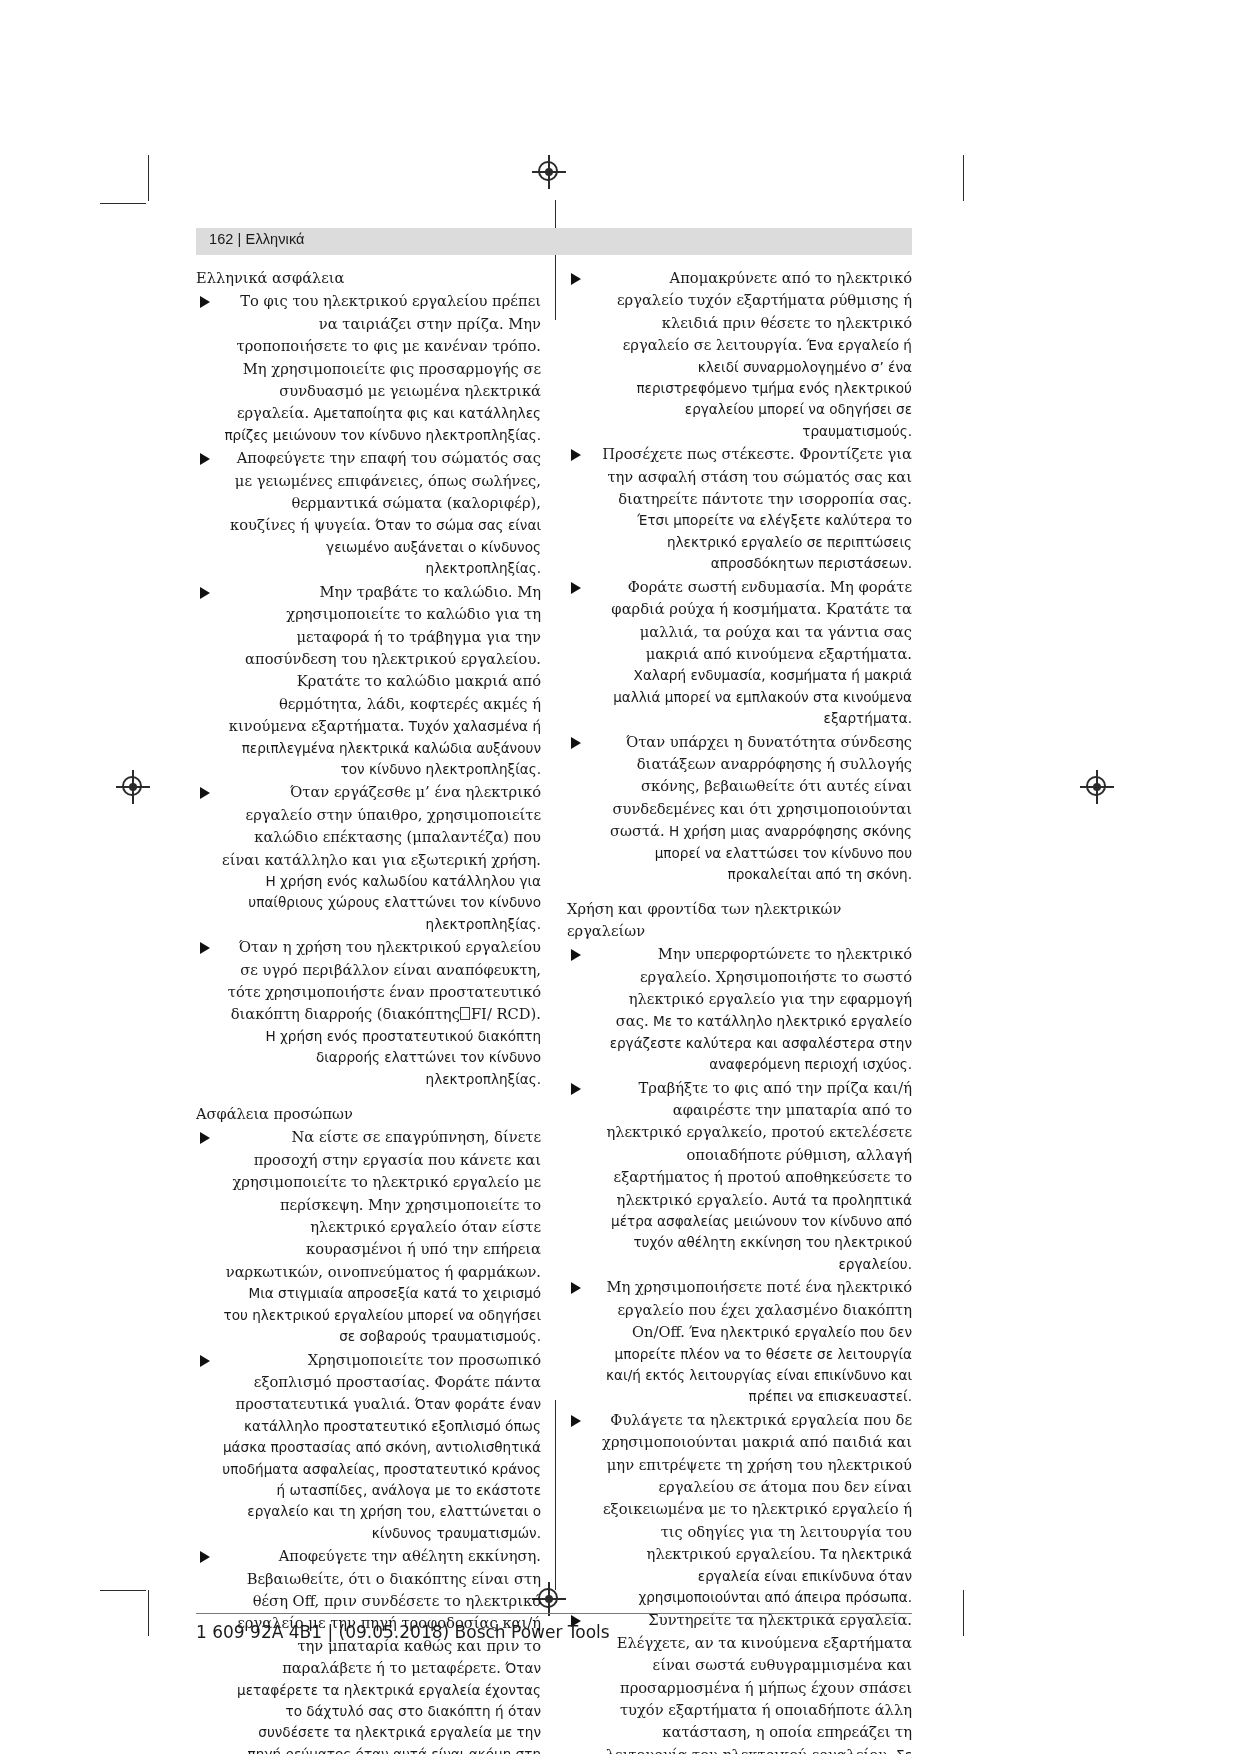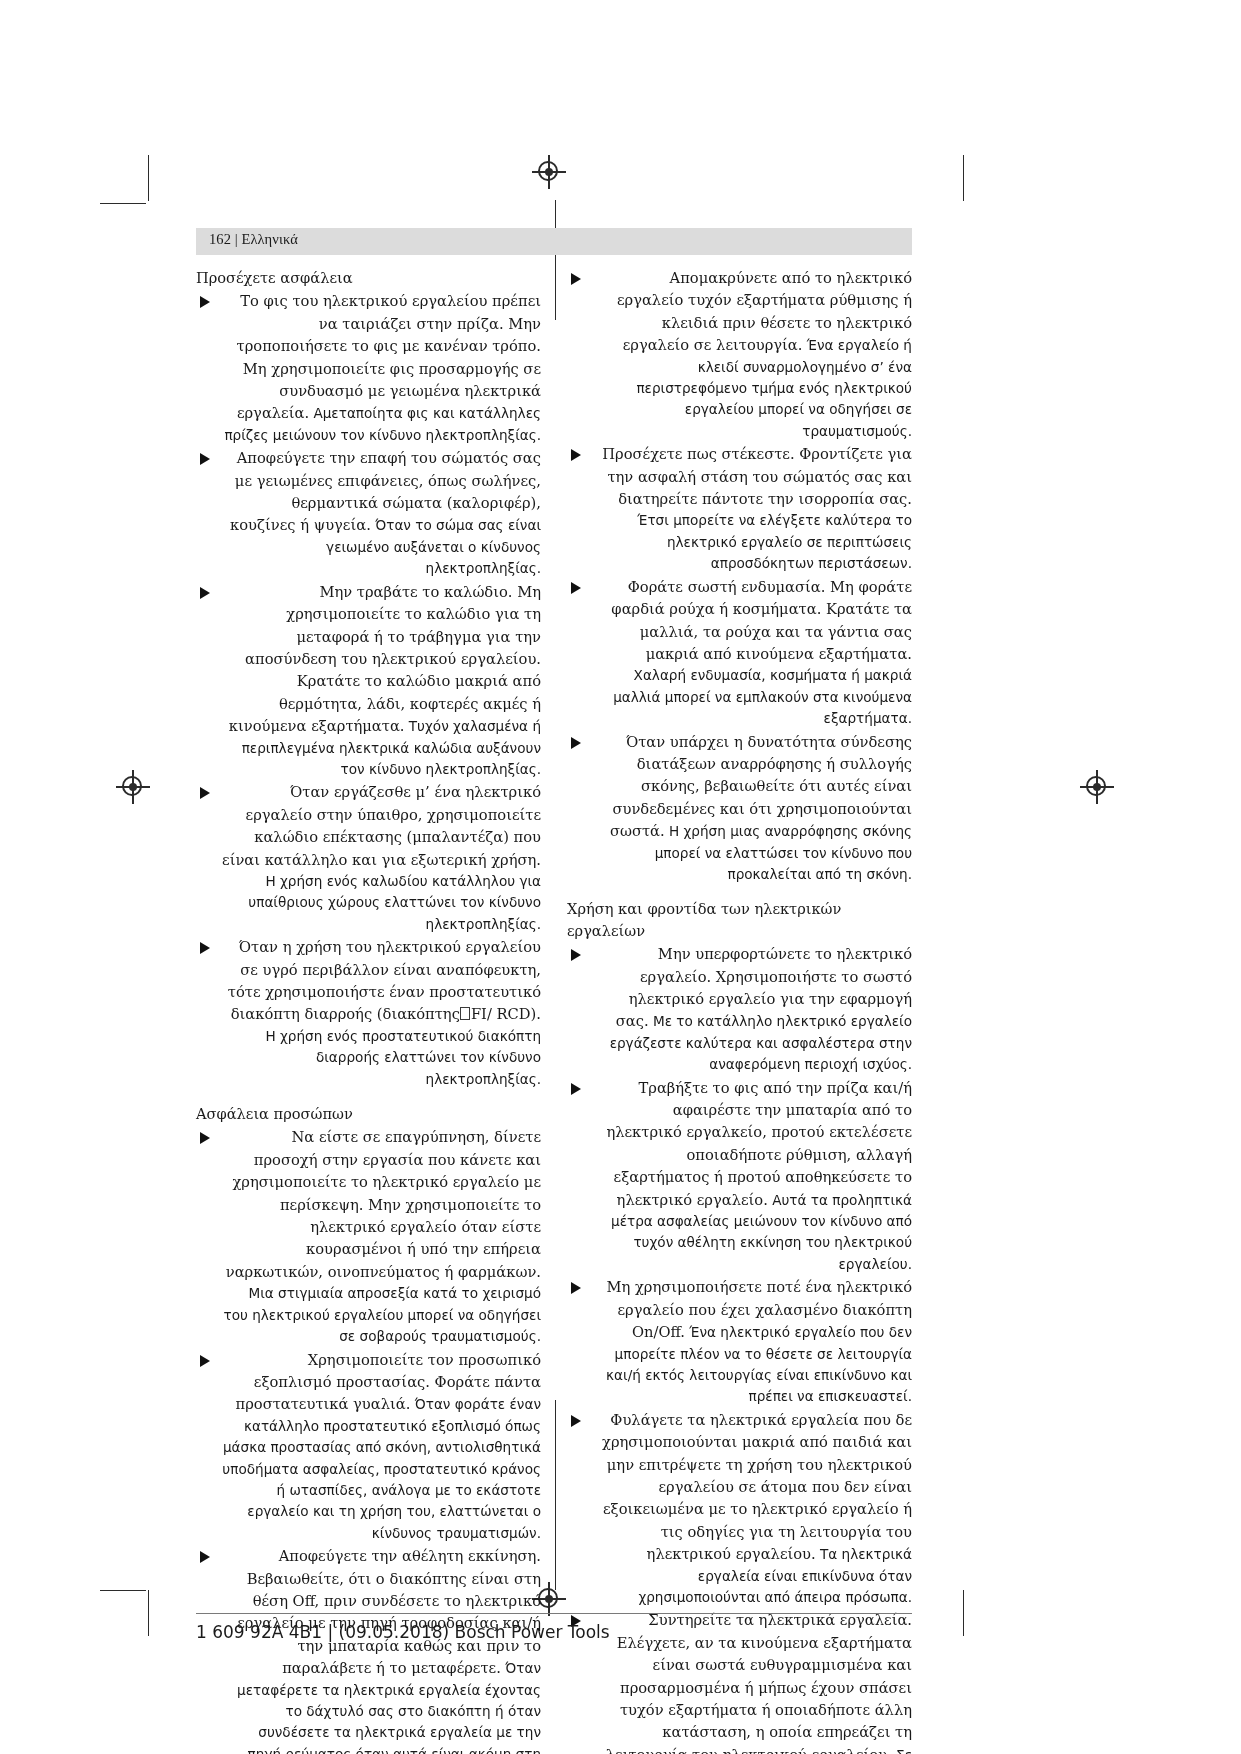--- a/index.html
+++ b/index.html
@@ -70,21 +70,21 @@
     left: 196px;
     top: 228px;
     width: 716px;
     height: 27px;
     background: #dcdcdc;
   }
   .header-label {
     position: absolute;
     left: 209px;
     top: 231px;
-    font-family: Liberation Serif, serif;
+    font-family: Liberation Sans, sans-serif;
     font-size: 14.5px;
     color: #1a1a1a;
     letter-spacing: 0.1px;
     white-space: nowrap;
   }
 
   .columns {
     position: absolute;
     left: 196px;
     top: 267px;
@@ -212,21 +212,21 @@
   <div class="cropmark cm-v" style="left:555px; top:1400px; height:190px;"></div>
   <div class="cropmark cm-v" style="left:555px; top:200px; height:120px;"></div>
 
   <div class="header-band"></div>
   <div class="header-label">162 | Ελληνικά</div>
 
   <div class="columns">
 
     <div class="col col-left">
 
-      <div class="subhead">Προσέχετε ασφάλεια</div>
+      <div class="subhead">Ελληνικά ασφάλεια</div>
 
       <div class="bullet">
         <span class="tri"></span>
         <span class="body">
           <span class="ser">Το φις του ηλεκτρικού εργαλείου πρέπει να ταιριάζει στην πρίζα. Μην τροποποιήσετε το φις με κανέναν τρόπο. Μη χρησιμοποιείτε φις προσαρμογής σε συνδυασμό με γειωμένα ηλεκτρικά εργαλεία.</span><span class="sans"> Αμεταποίητα φις και κατάλληλες πρίζες μειώνουν τον κίνδυνο ηλεκτροπληξίας.</span>
         </span>
       </div>
 
       <div class="bullet">
         <span class="tri"></span>

